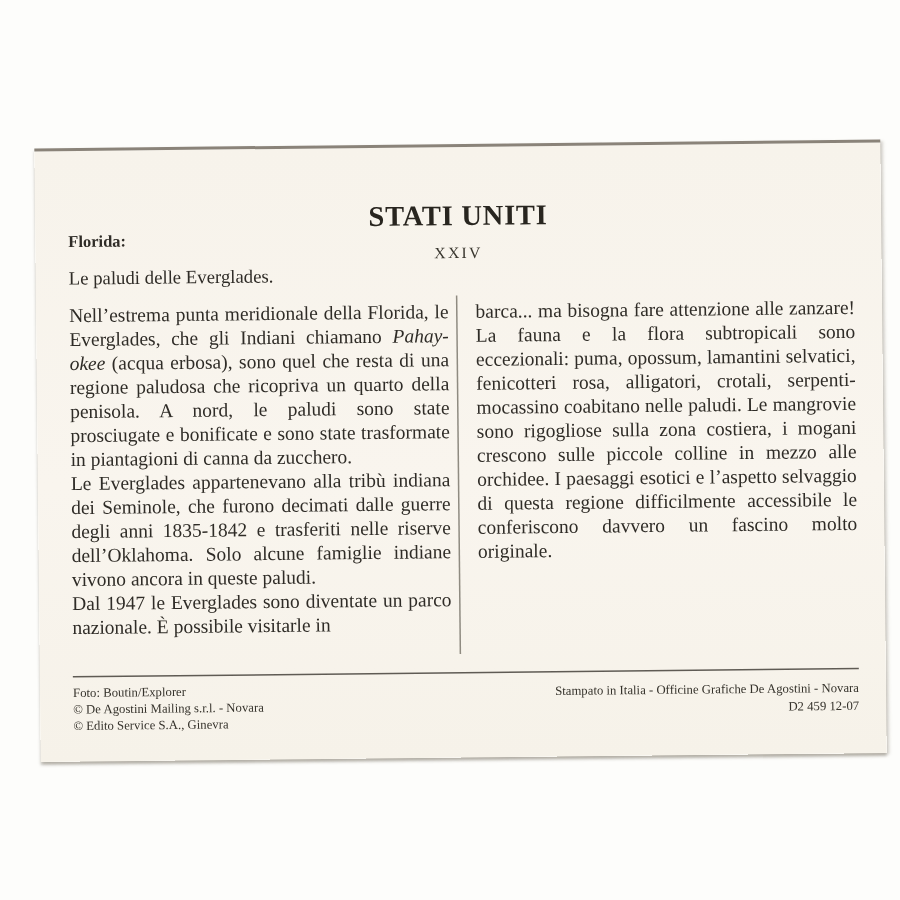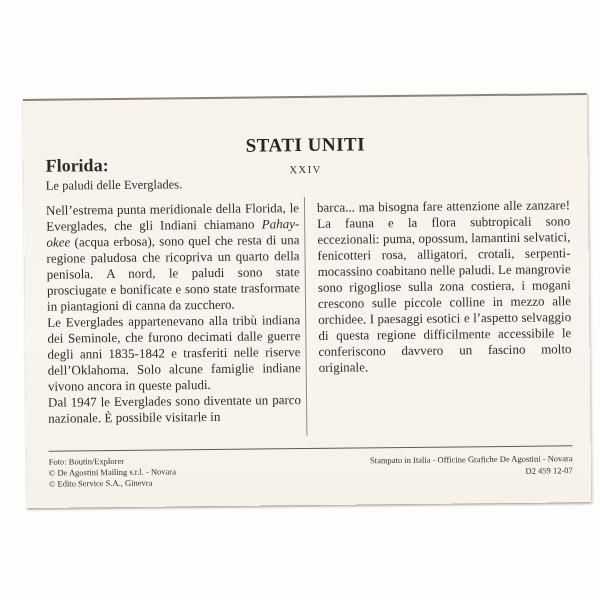--- a/index.html
+++ b/index.html
@@ -48,21 +48,21 @@
     top: 66px;
     text-align: center;
     font-size: 10.5px;
     letter-spacing: 1.5px;
     color: #3a372f;
   }
   .region {
     position: absolute;
     left: 22px;
     top: 55px;
-    font-size: 18px;
+    font-size: 11px;
     font-weight: bold;
   }
   .subtitle {
     position: absolute;
     left: 22px;
     top: 78px;
     font-size: 12.5px;
   }
   .col {
     position: absolute;

